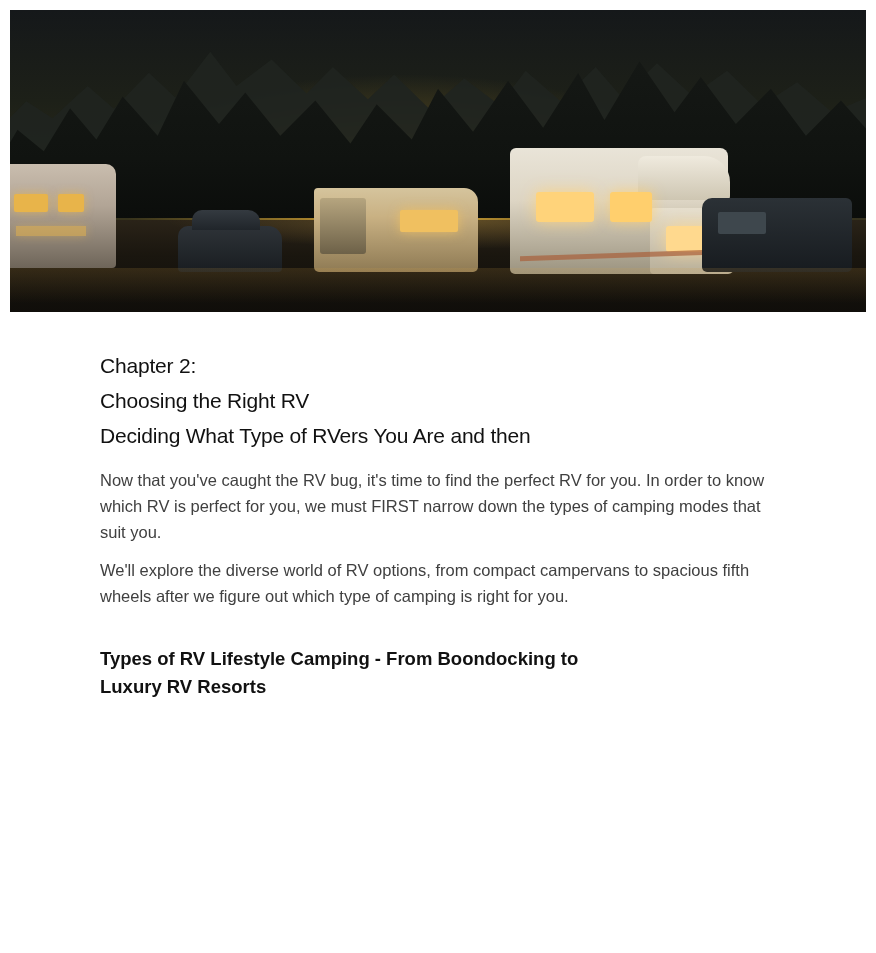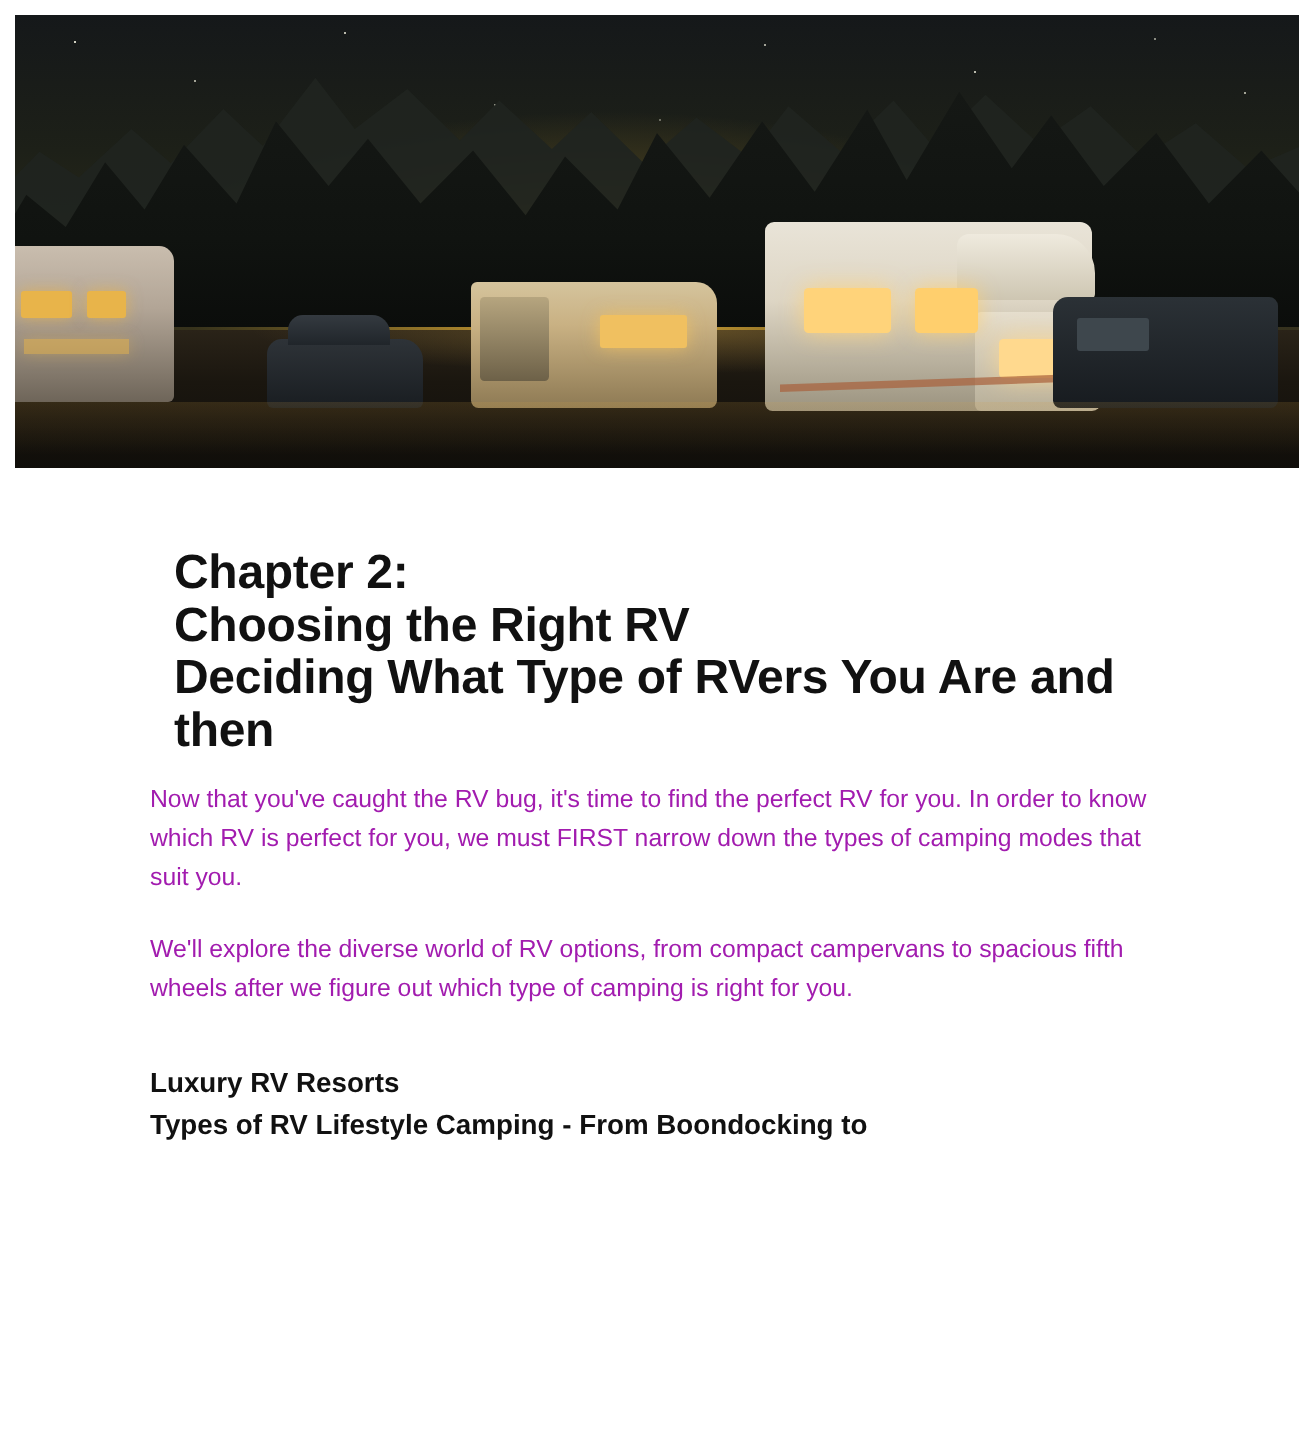--- a/index.html
+++ b/index.html
@@ -170,35 +170,35 @@
   }
 
   
   .content {
     position: absolute;
     left: 100px;
     top: 348px;
     width: 680px;
   }
   h1.chapter {
-    margin: 16px;
-    font-size: 32px;
+    margin: 0;
+    font-size: 21px;
     line-height: 35px;
-    font-weight: bold;
+    font-weight: normal;
     letter-spacing: -0.2px;
     color: #111111;
   }
   h1.chapter .line { display: block; }
   p.body {
     margin: 14px 0 0 0;
     font-size: 16.5px;
     line-height: 26px;
-    color: #a21caf;
-  }
-  p.spaced { margin-top: 22px; }
+    color: #404040;
+  }
+  p.spaced { margin-top: 12px; }
   h2.section {
     margin: 36px 0 0 0;
     font-size: 18.5px;
     line-height: 28px;
     font-weight: bold;
     color: #111111;
   }
   h2.section .line { display: block; }
 </style>
 </head>
@@ -248,20 +248,20 @@
       <span class="line">Chapter 2:</span>
       <span class="line">Choosing the Right RV</span>
       <span class="line">Deciding What Type of RVers You Are and then</span>
     </h1>
 
     <p class="body">Now that you've caught the RV bug, it's time to find the perfect RV for you. In order to know which RV is perfect for you, we must FIRST narrow down the types of camping modes that suit you.</p>
 
     <p class="body spaced">We'll explore the diverse world of RV options, from compact campervans to spacious fifth wheels after we figure out which type of camping is right for you.</p>
 
     <h2 class="section">
+      <span class="line">Types of RV Lifestyle Camping - From Boondocking to</span>
       <span class="line">Luxury RV Resorts</span>
-      <span class="line">Types of RV Lifestyle Camping - From Boondocking to</span>
     </h2>
 
 
 
   </div>
 </div>
 
 </body></html>

